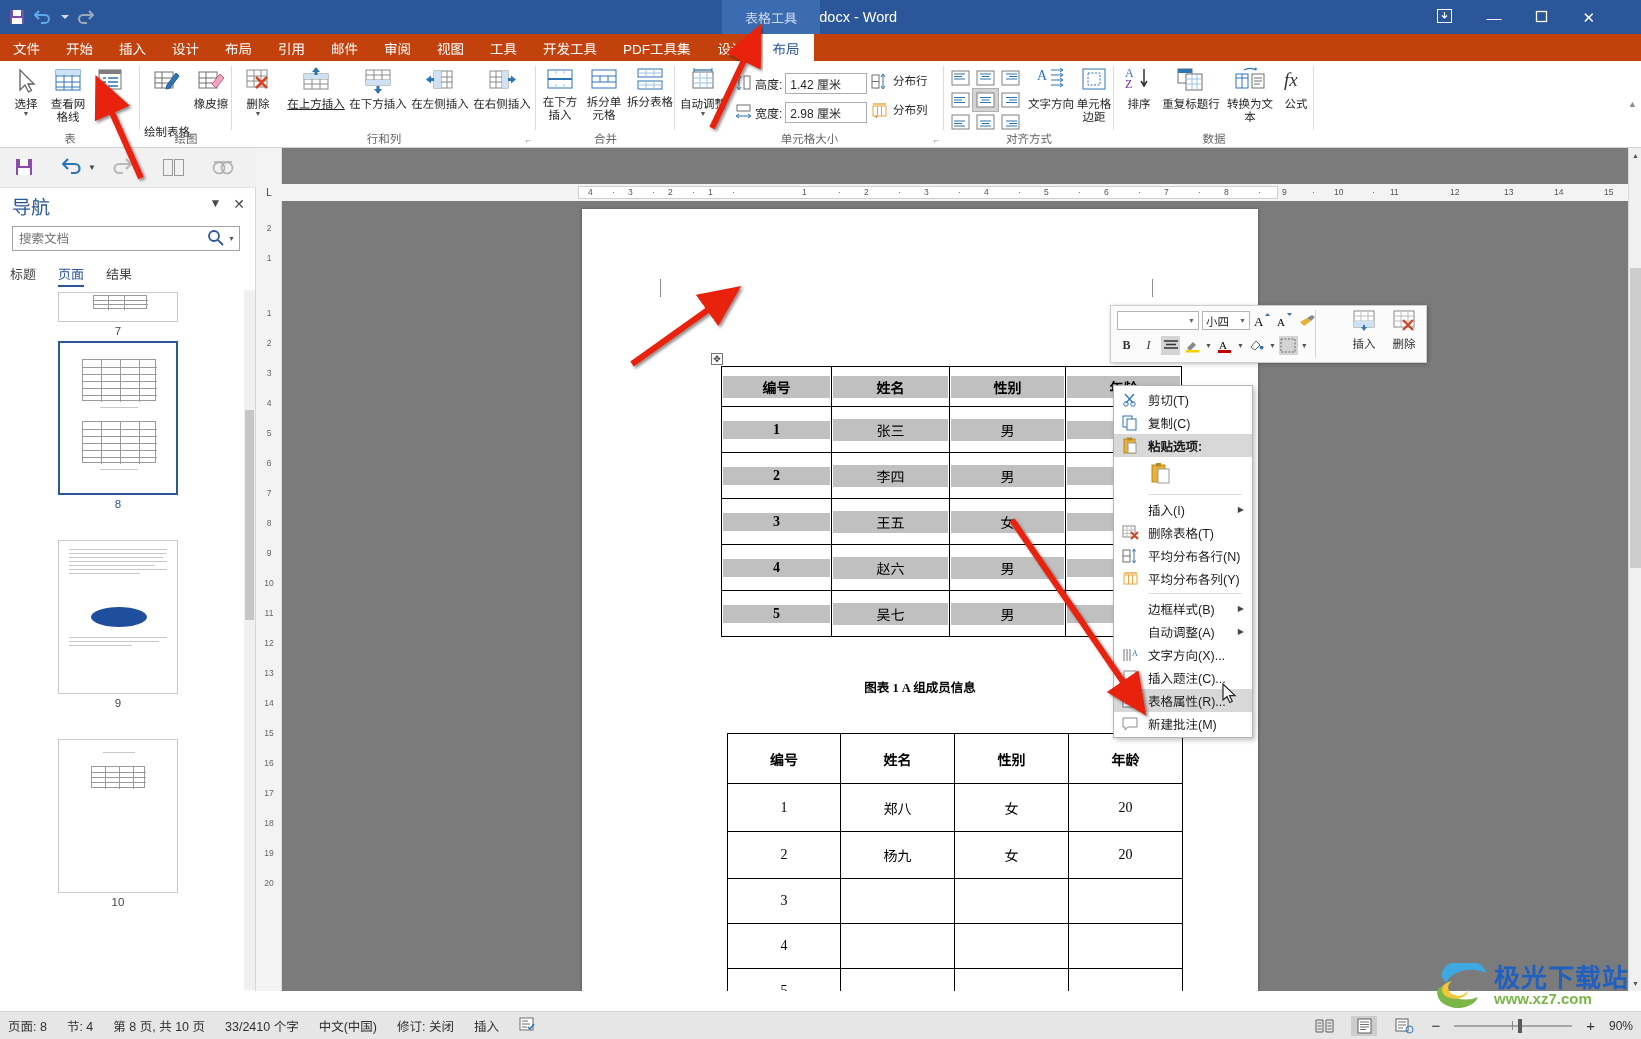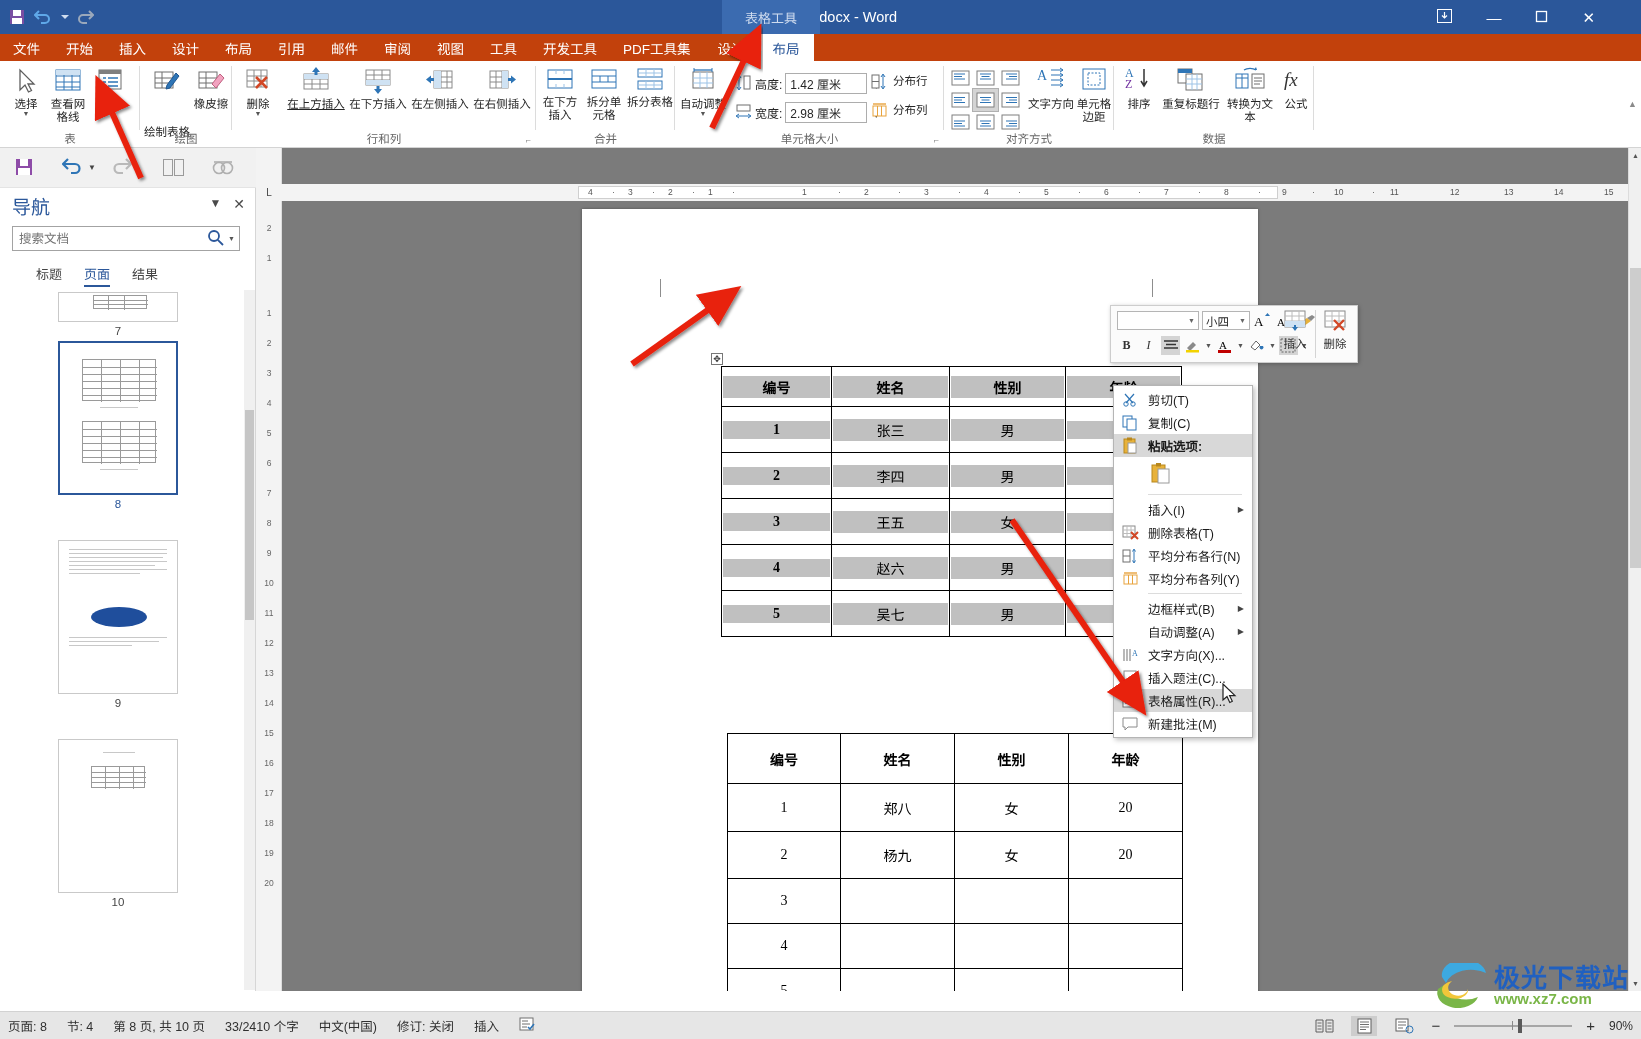--- a/index.html
+++ b/index.html
@@ -93,21 +93,21 @@
   }
   .nav-title{position:absolute;left:12px;top:44px;font-size:19px;color:#2b579a;}
   .nav-ctrl{position:absolute;right:10px;top:48px;display:flex;gap:12px;color:#4a4a4a;font-size:12px;}
   .nav-search{
     position:absolute;left:12px;top:78px;width:228px;height:25px;border:1px solid #a3a3a3;background:#fff;
     display:flex;align-items:center;padding:0 4px;
   }
   .nav-search input{
     border:0;outline:0;flex:1;font-family:inherit;font-size:12.5px;color:#767676;background:transparent;
   }
-  .nav-tabs{position:absolute;left:10px;top:116px;display:flex;gap:22px;font-size:13px;color:#444;margin-left:26px;}
+  .nav-tabs{position:absolute;left:10px;top:116px;display:flex;gap:22px;font-size:13px;color:#444;}
   .nav-tabs .nt.active{color:#2b579a;border-bottom:2px solid #2b579a;padding-bottom:2px;}
   .thumbs{position:absolute;left:0;top:142px;width:255px;height:700px;overflow:hidden;background:#fff;}
   .thumb-wrap{position:absolute;left:58px;width:120px;text-align:center;}
   .thumb{
     width:120px;background:#fff;border:1px solid #c9c9c9;position:relative;overflow:hidden;
   }
   .thumb.sel{border:2px solid #2b579a;}
   .thumb-no{font-size:11.5px;color:#444;margin-top:3px;}
   .tline{position:absolute;background:#c8c8c8;height:1px;}
   .mini-tbl{position:absolute;border:1px solid #9a9a9a;}
@@ -165,21 +165,21 @@
   }
   table.doc.t2 tr:first-child td{font-weight:bold;}
   .doc-scroll-r{
     position:absolute;right:0;top:0;width:13px;height:843px;background:#f0f0f0;border-left:1px solid #dcdcdc;
   }
   .doc-scroll-r .bar{position:absolute;left:1px;top:120px;width:11px;height:300px;background:#cdcdcd;}
   .arrow-up,.arrow-dn{position:absolute;left:0;width:13px;height:15px;display:flex;align-items:center;justify-content:center;font-size:7px;color:#555;background:#f0f0f0;}
 
   
   .minitb{
-    position:absolute;left:1110px;top:305px;width:248px;height:58px;background:#fbfbfb;
+    position:absolute;left:1110px;top:305px;width:317px;height:58px;background:#fbfbfb;
     border:1px solid #cdcdcd;box-shadow:1px 1px 4px rgba(0,0,0,.25);
   }
   .mt-row{position:absolute;left:6px;display:flex;align-items:center;gap:3px;}
   .mt-combo{
     width:82px;height:19px;border:1px solid #b5b5b5;background:#fff;display:flex;align-items:center;
     padding:0 3px;font-size:11px;justify-content:space-between;
   }
   .mt-size{
     width:48px;height:19px;border:1px solid #b5b5b5;background:#fff;display:flex;align-items:center;
     padding:0 3px;font-size:11.5px;justify-content:space-between;
@@ -977,20 +977,21 @@
         <td>
               <span>男</span>
             </td>
         <td>
               <span>20</span>
             </td>
       </tr>
     </tbody>
       </table>
 
+    <div class="caption" style="top:468px;left:0;">图表 1  A 组成员信息</div>
 
     <table class="doc t2" style="left:145px;top:524px;width:455px;">
       <tbody>
           <tr>
         <td style="width:113px;height:50px;">编号</td>
         <td style="width:114px;">姓名</td>
         <td style="width:114px;">性别</td>
         <td style="width:114px;">年龄</td>
       </tr>
       <tr>

